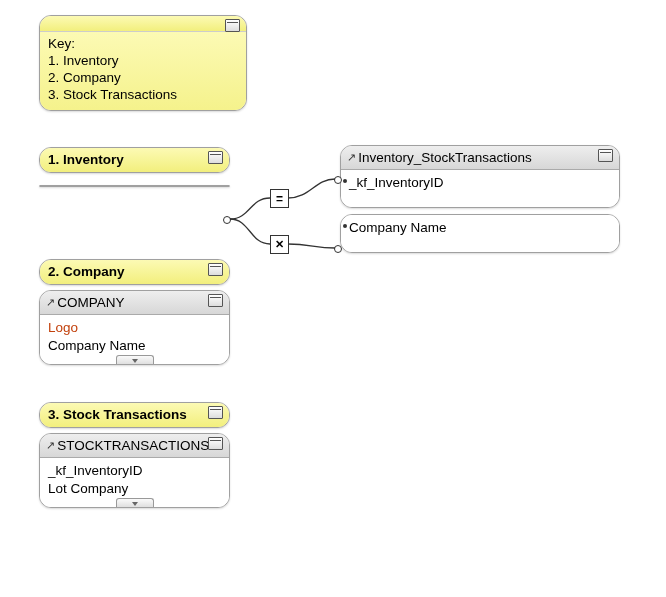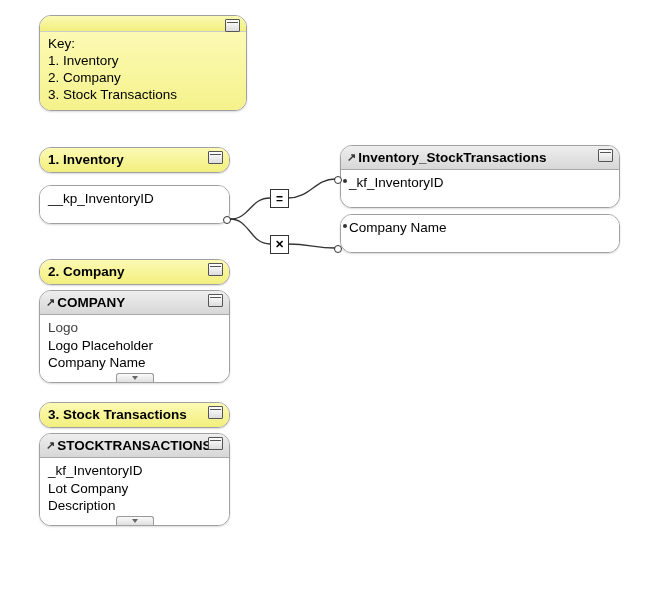--- a/index.html
+++ b/index.html
@@ -1,27 +1,27 @@
 <!DOCTYPE html>
 <html><head>
 <meta charset="utf-8">
 <style>
 body{margin:0;padding:0;font-family:"Helvetica Neue",Helvetica,Arial,sans-serif;font-size:13.5px;background:#fff;color:#000;width:666px;height:597px;position:relative}
 .box{position:absolute;border:1px solid #a0a0a0;border-radius:12px;background:#fff;box-shadow:0 1px 2px rgba(0,0,0,.15);overflow:hidden}
 .note .hdr{background:linear-gradient(#fcfab4,#f2ef7d);height:15px;border-bottom:1px solid #ccc;position:relative}
 .note .body{background:linear-gradient(#fcfab4,#f5f28c);padding:4px 8px 6px;line-height:1.25}
 .label .hdr{background:linear-gradient(#fcfab4,#f2ef7d);padding:4px 8px 5px;font-weight:600;position:relative}
-.table .thdr{background:linear-gradient(#eee,#d7d7d7);padding:4px 6px;border-bottom:1px solid #aaa;font-weight:700;position:relative}
+.table .thdr{background:linear-gradient(#eee,#d7d7d7);padding:4px 6px;border-bottom:1px solid #aaa;font-weight:400;position:relative}
 .table .tbody{background:#fff;padding:4px 8px 15px;line-height:1.3}
 .arrow::before{content:"↗";font-size:11px;margin-right:2px;display:inline-block;transform:translateY(-1px);color:#333}
 .win-icon{position:absolute;top:3px;right:6px;width:13px;height:11px;border:1px solid #555;background:linear-gradient(#fff,#ddd);border-radius:1px}
 .win-icon::after{content:"";position:absolute;left:1px;right:1px;top:2px;height:1px;background:#555}
 .scroll-stub{position:absolute;left:50%;transform:translateX(-50%);bottom:-1px;width:36px;height:9px;border:1px solid #999;border-bottom:none;border-radius:3px 3px 0 0;background:linear-gradient(#fafafa,#dcdcdc);display:flex;align-items:center;justify-content:center}
 .scroll-stub::after{content:"";border-left:3px solid transparent;border-right:3px solid transparent;border-top:4px solid #666}
-.greyed{color:#404040}
+.greyed{color:#c2410c}
 .dot{position:absolute;width:6px;height:6px;border:1px solid #333;border-radius:50%;background:#fff}
 .op{position:absolute;width:17px;height:17px;border:1.3px solid #333;background:#fff;display:flex;align-items:center;justify-content:center;font-size:12px;font-weight:700}
 svg.conn{position:absolute;top:0;left:0;pointer-events:none}
 .fld{position:relative}
 .fld .ldot{position:absolute;left:-6px;top:5px;width:4px;height:4px;background:#333;border-radius:50%}
 </style>
 </head>
 <body>
 
 <div class="box note" style="left:39px;top:15px;width:206px">
@@ -34,50 +34,45 @@
     <div>2. Company</div>
     <div>3. Stock Transactions</div>
   </div>
 </div>
 
 <div class="box label" style="left:39px;top:147px;width:189px">
   <div class="hdr"><span>1. Inventory</span><span class="win-icon"></span></div>
 </div>
 
 <div class="box table" style="left:39px;top:185px;width:189px">
-  <div class="tbody">
-    <div class="fld">__kp_InventoryID</div>
-  </div>
 </div>
 <span class="dot" style="left:223px;top:216px"></span>
 
 <div class="box label" style="left:39px;top:259px;width:189px">
   <div class="hdr"><span>2. Company</span><span class="win-icon"></span></div>
 </div>
 
 <div class="box table" style="left:39px;top:290px;width:189px">
   <div class="thdr"><span class="arrow"></span><span>COMPANY</span><span class="win-icon"></span></div>
   <div class="tbody" style="padding-bottom:10px">
     <div class="fld greyed">Logo</div>
-    <div class="fld">Logo Placeholder</div>
     <div class="fld">Company Name</div>
   </div>
   <div class="scroll-stub"></div>
 </div>
 
 <div class="box label" style="left:39px;top:402px;width:189px">
   <div class="hdr"><span>3. Stock Transactions</span><span class="win-icon"></span></div>
 </div>
 
 <div class="box table" style="left:39px;top:433px;width:189px">
   <div class="thdr"><span class="arrow"></span><span>STOCKTRANSACTIONS</span><span class="win-icon"></span></div>
   <div class="tbody" style="padding-bottom:10px">
     <div class="fld">_kf_InventoryID</div>
     <div class="fld">Lot Company</div>
-    <div class="fld">Description</div>
   </div>
   <div class="scroll-stub"></div>
 </div>
 
 <div class="box table" style="left:340px;top:145px;width:278px">
   <div class="thdr"><span class="arrow"></span><span>Inventory_StockTransactions</span><span class="win-icon"></span></div>
   <div class="tbody">
     <div class="fld"><span class="ldot"></span><span>_kf_InventoryID</span></div>
   </div>
 </div>

